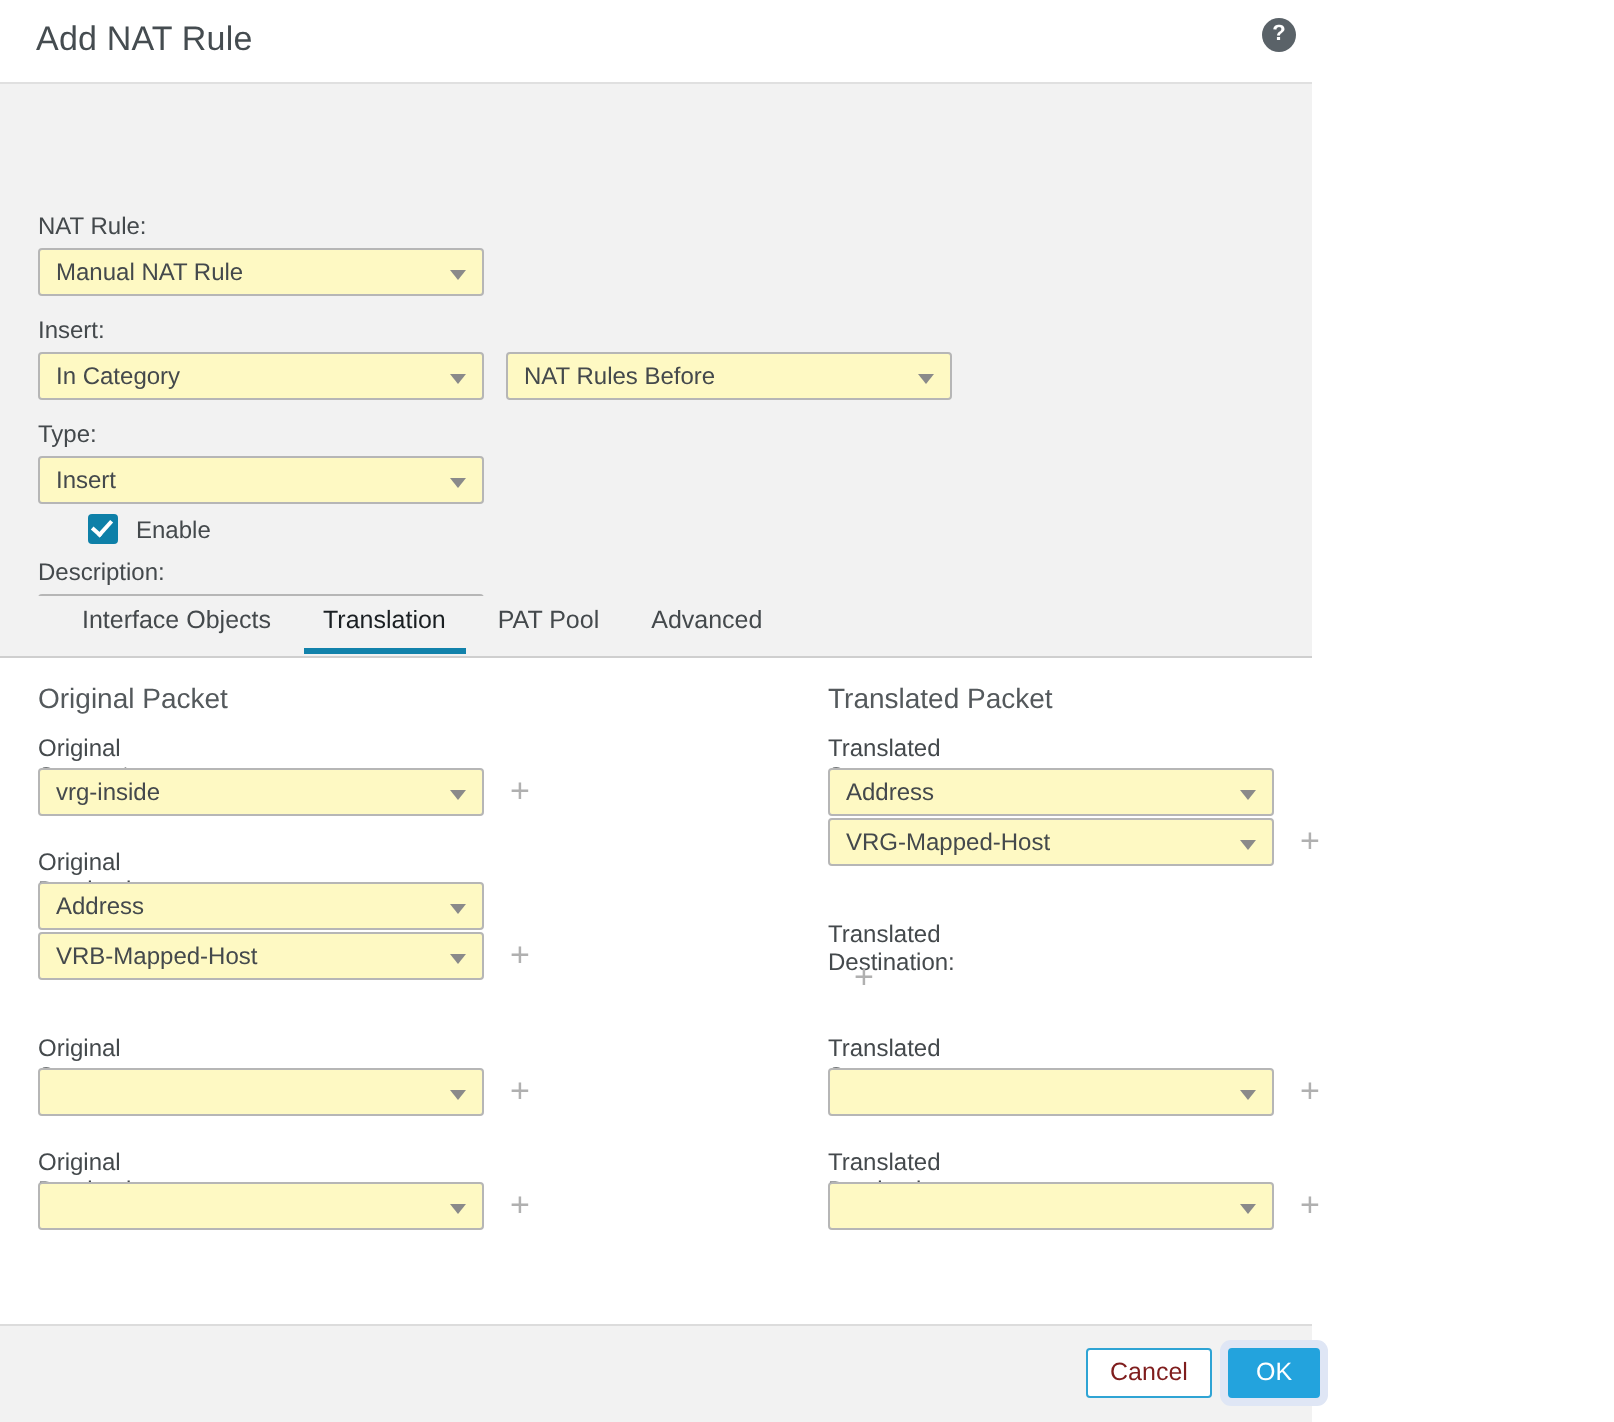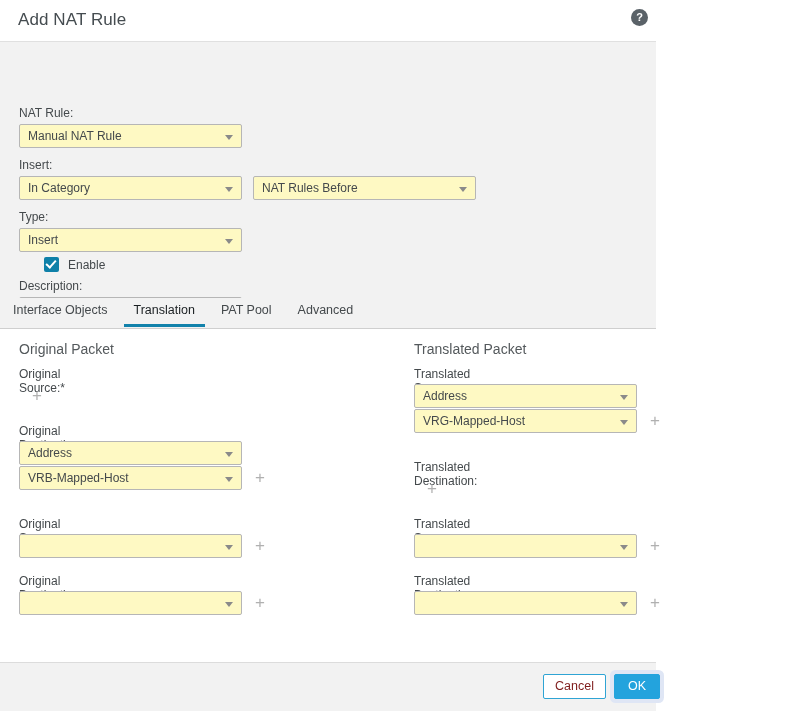--- a/index.html
+++ b/index.html
@@ -157,20 +157,21 @@
     border: 1px solid #b6b6b6;
     border-radius: 2px;
   }
 
   
   .tabs-bar {
     position: relative;
     height: 30px;
     background: #f2f2f2;
     border-bottom: 1px solid #cfcfcf;
+    padding-left: 28px;
     flex: 0 0 auto;
     display: flex;
     align-items: flex-start;
   }
   .tab {
     font-size: 12.5px;
     color: #44494c;
     padding: 4px 13px 8px 13px;
     cursor: pointer;
     position: relative;
@@ -311,20 +312,24 @@
   <div class="body-white">
 
     <div class="section-title" id="sec-original">Original Packet</div>
     <div class="section-title" id="sec-translated">Translated Packet</div>
 
     <div class="col" id="col-left">
 
       <div class="fg" style="top:38px">
         <div class="field-label">Original Source:*</div>
         <div class="ctl-row">
+          <div class="sel">
+            <span>vrg-inside</span>
+            <span class="caret"></span>
+          </div>
           <span class="plus">+</span>
         </div>
       </div>
 
       <div class="fg" style="top:95px">
         <div class="field-label">Original Destination:</div>
         <div class="ctl-row">
           <div class="sel">
             <span>Address</span>
             <span class="caret"></span>

